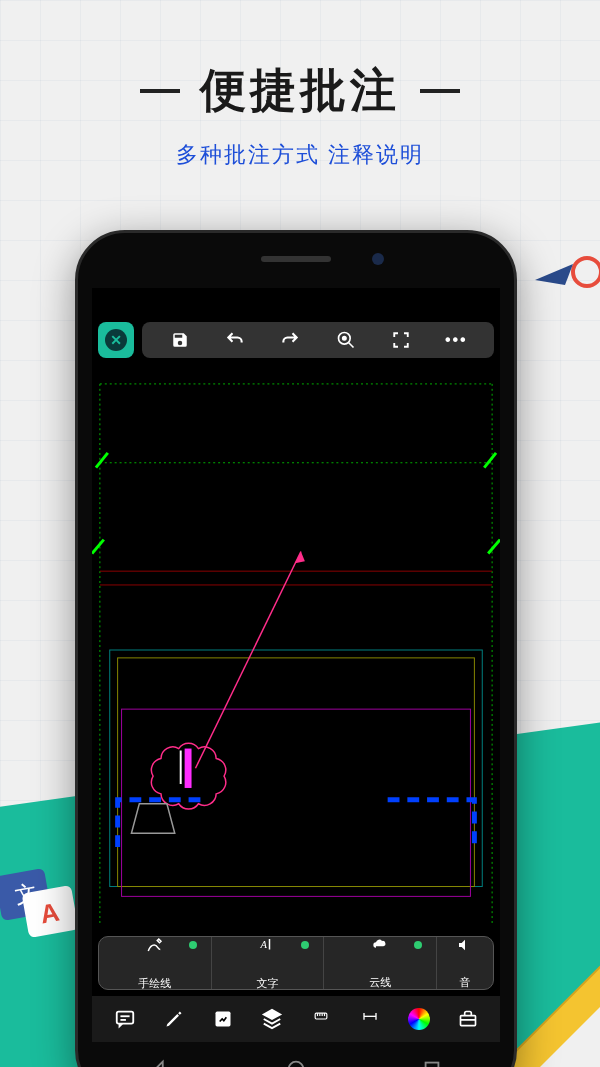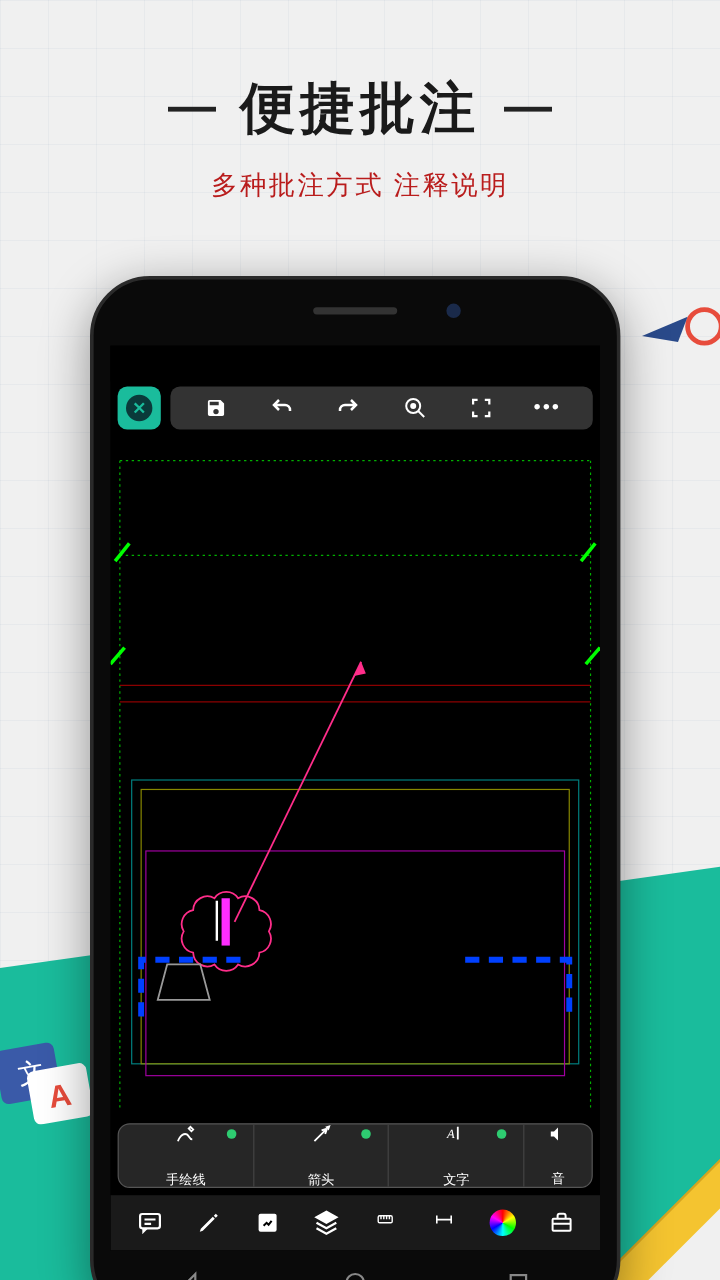--- a/index.html
+++ b/index.html
@@ -50,21 +50,21 @@
 }
 .title-text {
   font-size: 46px;
   font-weight: 700;
   color: #1a1a1a;
   letter-spacing: 4px;
 }
 .subtitle {
   margin-top: 18px;
   font-size: 22px;
-  color: #b91c1c;
+  color: #1d4ed8;
   letter-spacing: 2px;
 }
 .phone {
   position: absolute;
   left: 75px;
   top: 230px;
   width: 442px;
   height: 870px;
   background: #0a0a0a;
   border: 3px solid #2a2a2a;
@@ -423,35 +423,34 @@
           <svg viewBox="0 0 24 24" width="20" height="18" fill="none" stroke="#fff" stroke-width="2">
               <path d="M3 20s3-8 8-8 4 6 8 6M17 4l3 3-2 2-3-3z"></path>
             </svg>
         </div>
         <div class="anno-label">手绘线</div>
       </div>
       <div class="anno-item">
         <div class="dot"></div>
         <div class="anno-icon">
           <svg viewBox="0 0 24 24" width="20" height="18" fill="#fff">
-              <path d="M4 20L18 6M18 6l-6 2M18 6l-2 6" stroke="#fff" stroke-width="2" fill="none"></path>
-              <polygon points="16,4 22,2 20,8"></polygon>
-            </svg>
-        </div>
-        <div class="anno-label">箭头</div>
+              <text x="2" y="16" font-size="14" font-style="italic" font-family="serif">A</text>
+              <line x1="14" y1="4" x2="14" y2="18" stroke="#fff" stroke-width="2"></line>
+            </svg>
+        </div>
+        <div class="anno-label">文字</div>
       </div>
       <div class="anno-item">
         <div class="dot"></div>
         <div class="anno-icon">
-          <svg viewBox="0 0 24 24" width="20" height="18" fill="#fff">
-              <text x="2" y="16" font-size="14" font-style="italic" font-family="serif">A</text>
-              <line x1="14" y1="4" x2="14" y2="18" stroke="#fff" stroke-width="2"></line>
-            </svg>
-        </div>
-        <div class="anno-label">文字</div>
+          <svg viewBox="0 0 24 24" width="22" height="16" fill="#fff">
+              <path d="M6 16a4 4 0 010-8 5 5 0 019-2 4 4 0 012 8H6z"></path>
+            </svg>
+        </div>
+        <div class="anno-label">云线</div>
       </div>
       <div class="anno-item" style="flex:0.5">
         <div class="anno-icon">
           <svg viewBox="0 0 24 24" width="18" height="16" fill="#fff">
               <path d="M3 9v6h4l5 5V4L7 9H3z"></path>
             </svg>
         </div>
         <div class="anno-label">音</div>
       </div>
     </div>

